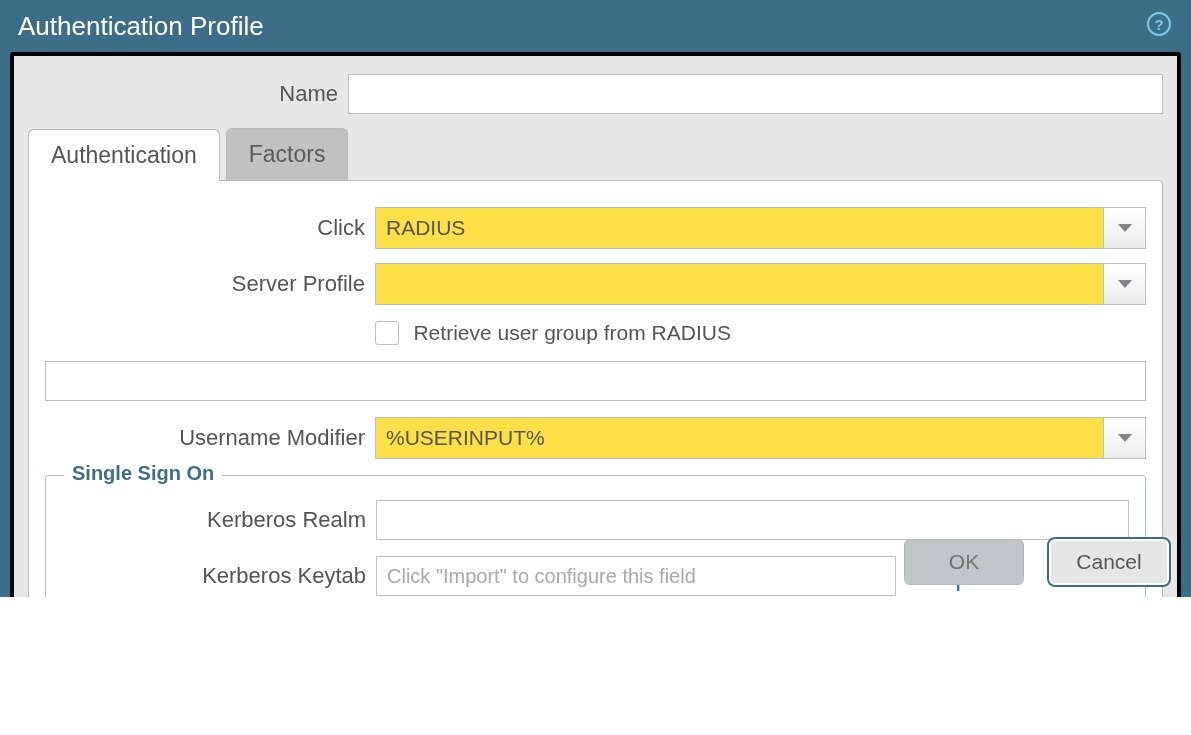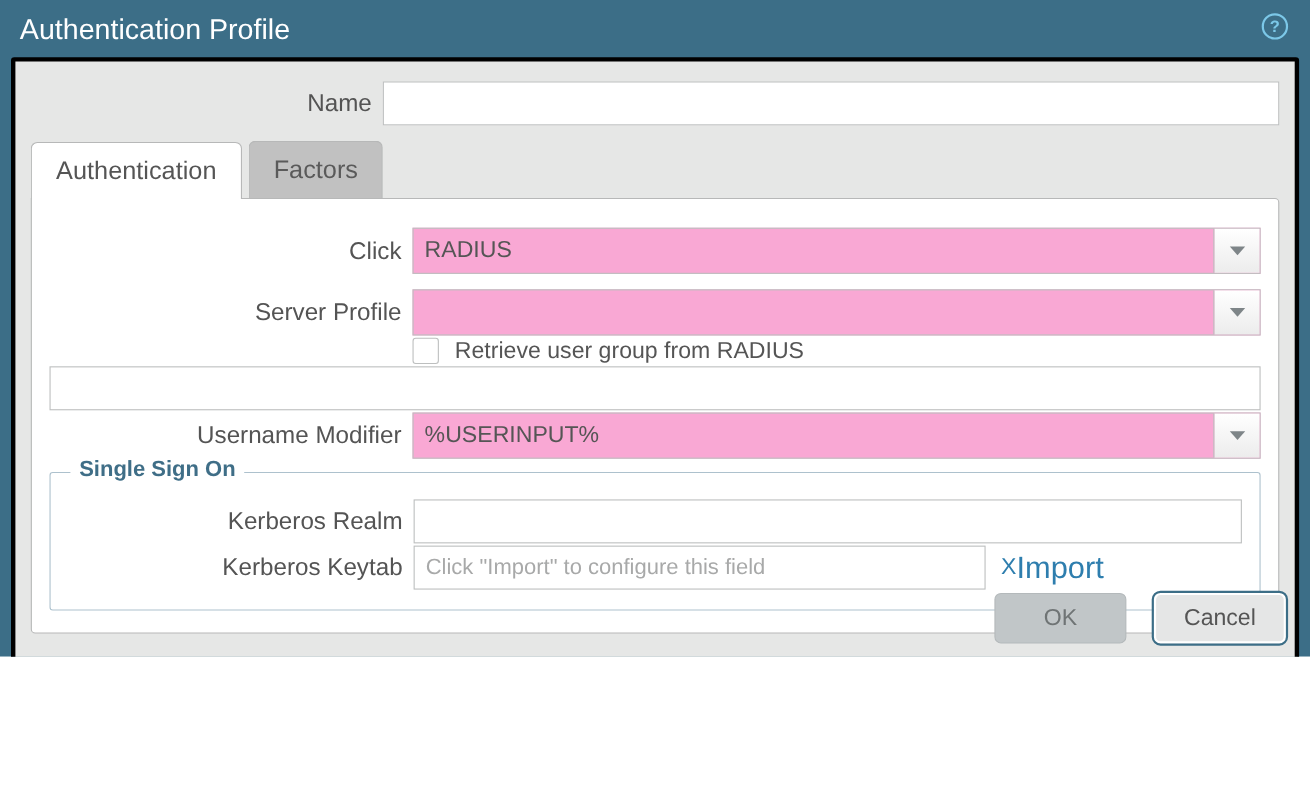--- a/index.html
+++ b/index.html
@@ -49,21 +49,21 @@
     right: 10px;
     background: #e6e7e6;
     border: 4px solid #000000;
     border-radius: 3px;
     padding: 10px 14px 18px 14px;
     height: 600px;
   }
   .row {
     display: flex;
     align-items: center;
-    margin-bottom: 2px;
+    margin-bottom: 16px;
   }
   .label {
     width: 320px;
     text-align: right;
     padding-right: 10px;
     font-size: 22px;
     color: #545454;
   }
   .field {
     flex: 1;
@@ -75,21 +75,21 @@
     border: 1px solid #bdbfbf;
     background: #fff;
     padding: 0 10px;
     font-size: 20px;
     color: #555;
   }
   .dropdown {
     width: 100%;
     height: 42px;
     border: 1px solid #bdbfbf;
-    background: #f9a8d4;
+    background: #fde047;
     display: flex;
     align-items: center;
     position: relative;
   }
   .dropdown .dd-text {
     flex: 1;
     padding: 0 10px;
     font-size: 21px;
     color: #555;
   }

